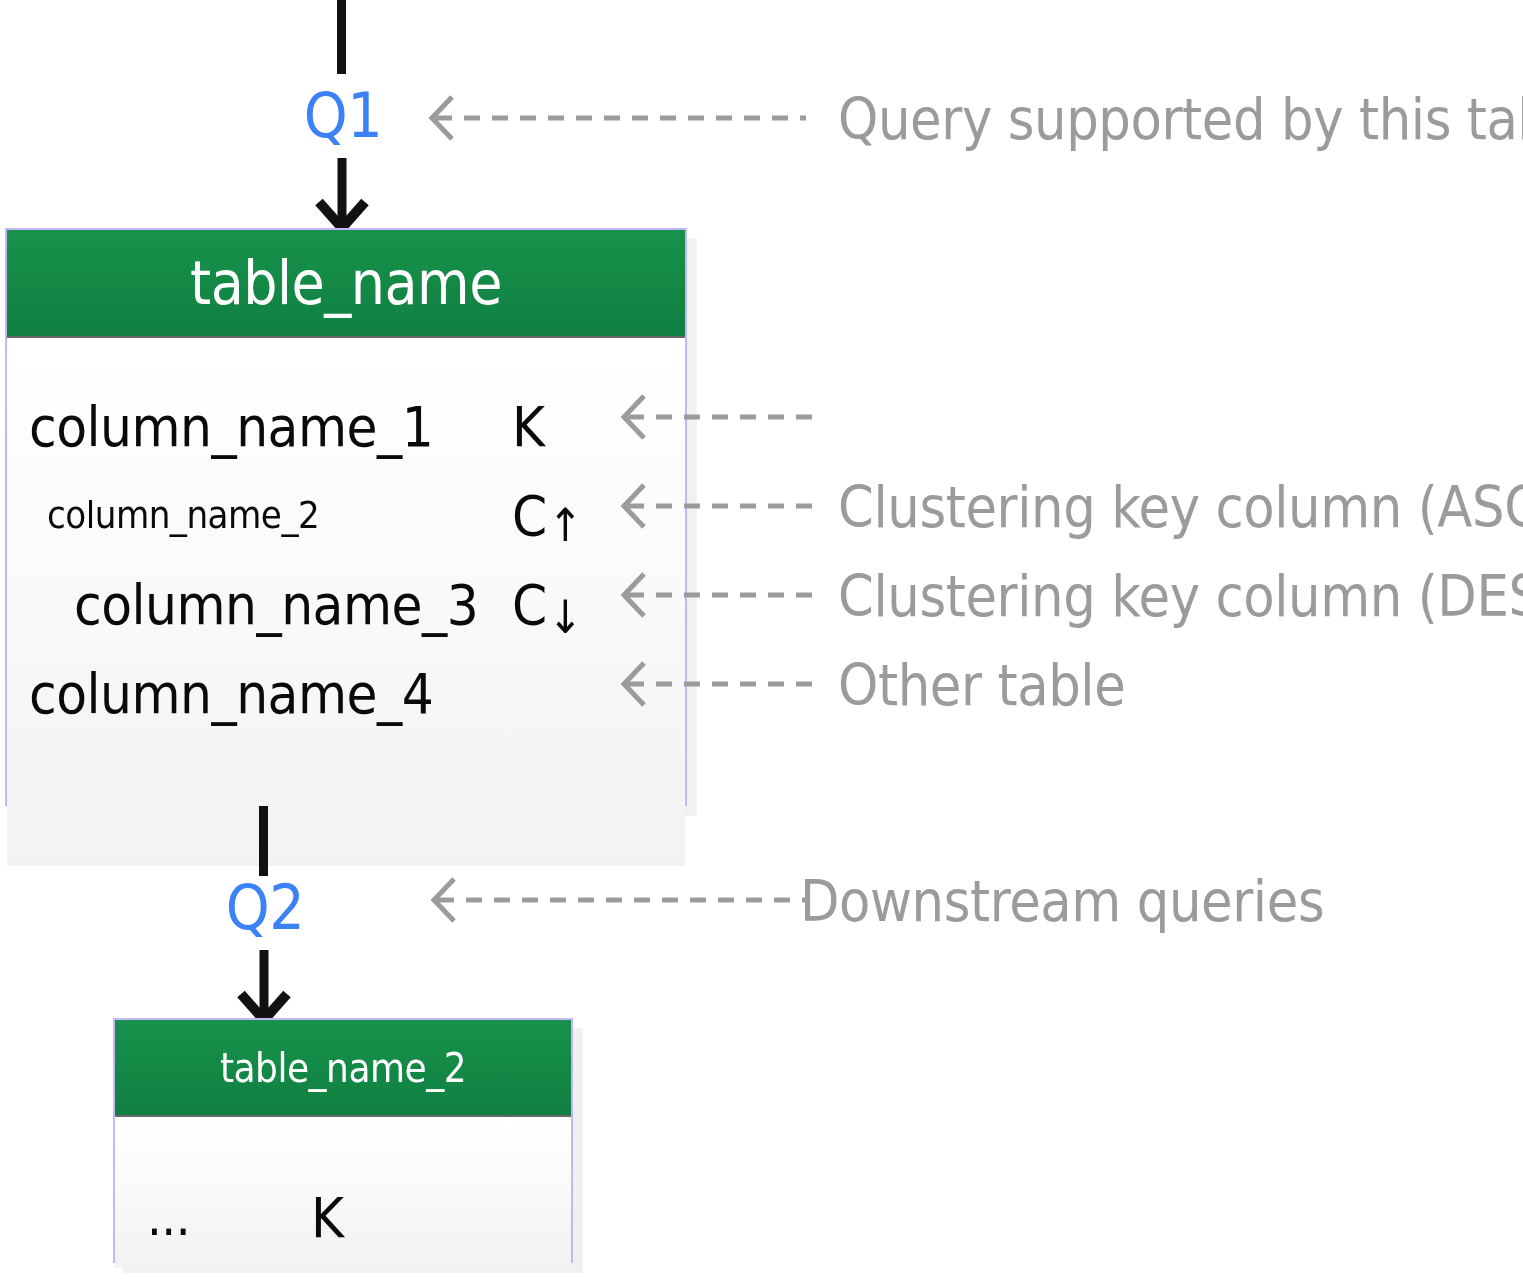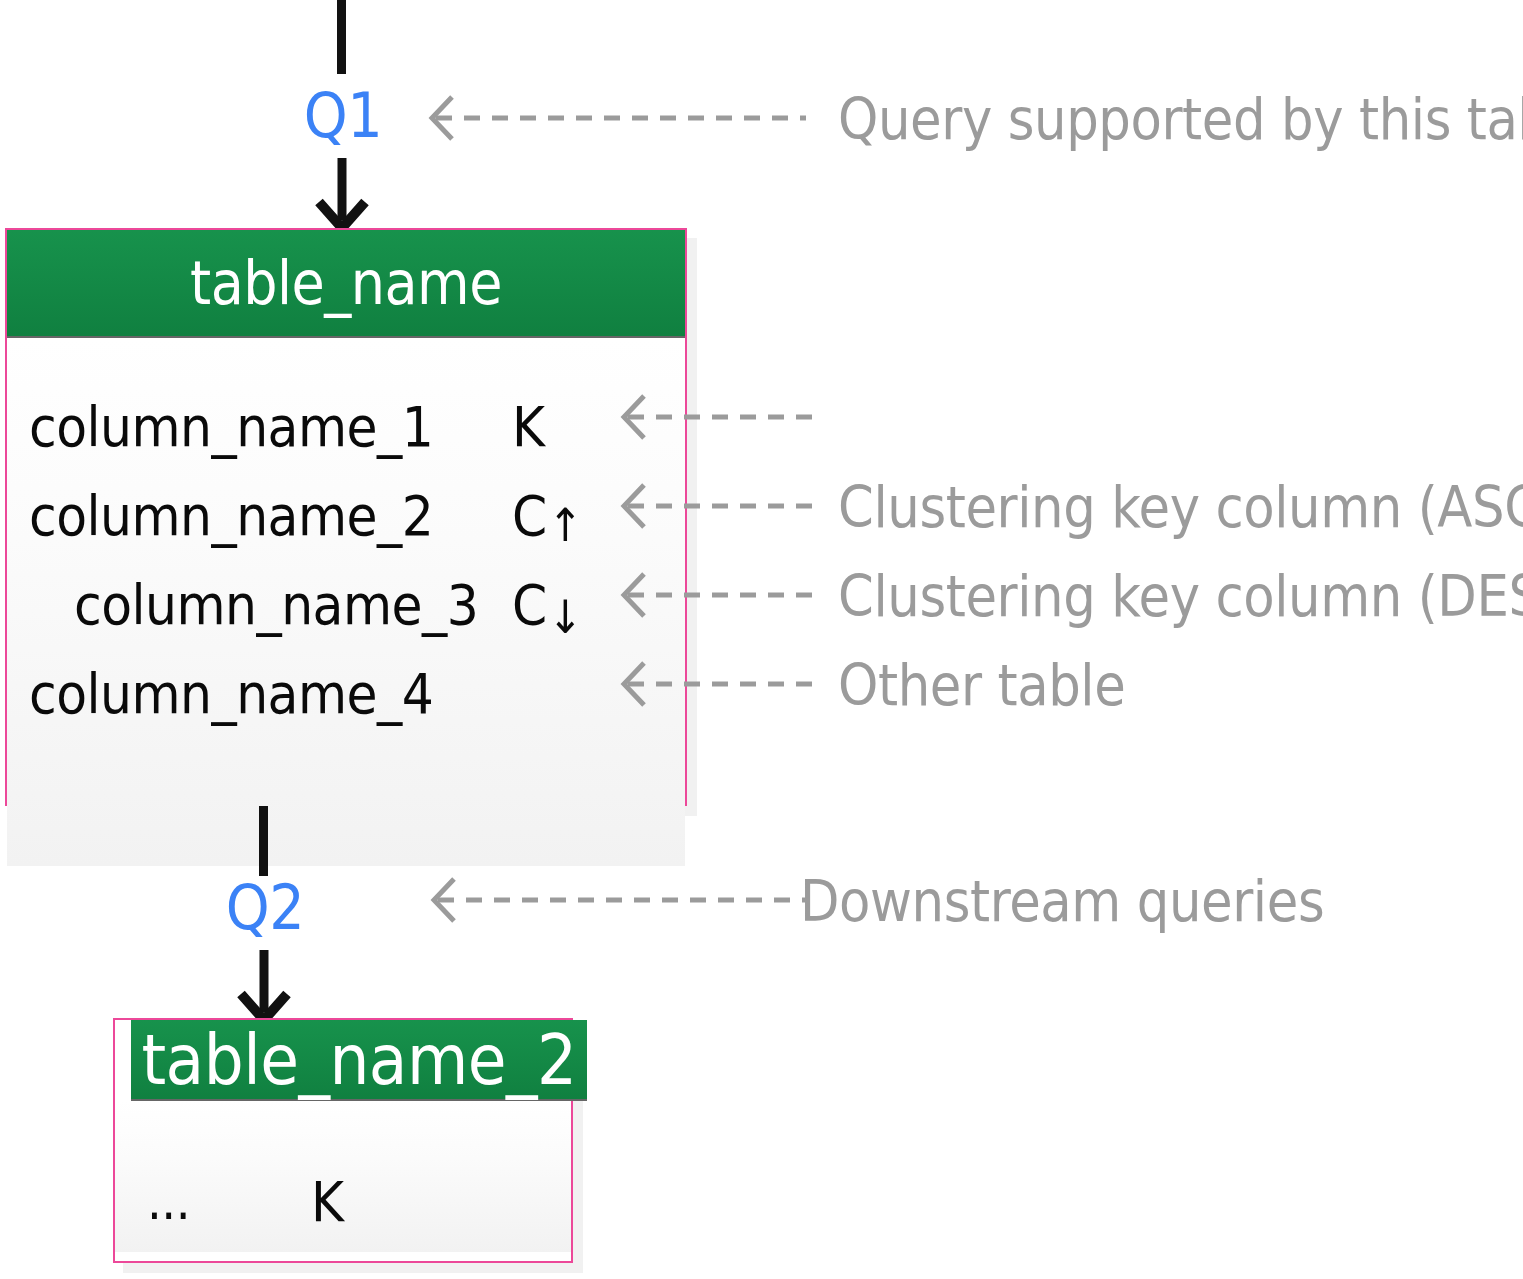--- a/index.html
+++ b/index.html
@@ -19,21 +19,21 @@
     position: absolute;
     left: 0; top: 0;
     width: 1523px;
     height: 1279px;
   }
 
   
   .entity {
     position: absolute;
     box-sizing: border-box;
-    border: 2px solid #ec4899;
+    border: 2px solid #c4b5fd;
     background: #ffffff;
     box-shadow: 10px 10px 0 0 rgba(0,0,0,0.055);
   }
   .entity-header {
     box-sizing: border-box;
     width: 100%;
     background: linear-gradient(to bottom, #17924c 0%, #108040 100%);
     color: #ffffff;
     text-align: center;
     font-family: "DejaVu Sans Condensed", "Liberation Sans Narrow", "Liberation Sans", sans-serif;
@@ -145,21 +145,21 @@
     <div class="entity-body" style="height:528px;">
 
       <div class="col-row" style="top:88px;">
         <span class="col-name" style="left:22px; font-size:56px;">column_name_1</span>
         <span class="col-kind" style="left:505px; font-size:56px;">
           <span>K</span><span class="kind-arrow"></span>
         </span>
       </div>
 
       <div class="col-row" style="top:177px;">
-        <span class="col-name" style="left:22px; font-size:56px;">column_name_2</span>
+        <span class="col-name" style="left:40px; font-size:38px;">column_name_2</span>
         <span class="col-kind" style="left:505px; font-size:56px;">
           <span>C</span><span class="kind-arrow">↑</span>
         </span>
       </div>
 
       <div class="col-row" style="top:266px;">
         <span class="col-name" style="left:22px; font-size:56px;margin-left:45px;">column_name_3</span>
         <span class="col-kind" style="left:505px; font-size:56px;">
           <span>C</span><span class="kind-arrow down">↓</span>
         </span>
@@ -219,21 +219,21 @@
 
   <div class="anno-arrow" style="left:430px; top:900px;">
     <svg width="380" height="46" viewBox="0 0 380 46">
       <path d="M 24 2 L 4 23 L 24 44" fill="none" stroke="#9b9b9b" stroke-width="5" stroke-linecap="butt" stroke-linejoin="miter"></path>
       <line x1="8" y1="23" x2="378" y2="23" stroke="#9b9b9b" stroke-width="5" stroke-dasharray="16 12"></line>
     </svg>
   </div>
   <div class="anno-text" style="left:800px; top:901px; font-size:57px;">Downstream queries</div>
 
   <div class="entity" style="left:113px; top:1018px; width:460px; height:245px;">
-    <div class="entity-header" style="height:81px; font-size:70px;margin-left:16px;">
+    <div class="entity-header" style="height:97px; font-size:40px;">
       <span>table_name_2</span>
     </div>
     <div class="entity-body" style="height:151px;">
       <div class="col-row" style="top:100px;">
         <span class="col-name" style="left:32px; font-size:52px;">...</span>
         <span class="col-kind" style="left:196px; font-size:56px;">
           <span>K</span><span class="kind-arrow"></span>
         </span>
       </div>
     </div>

